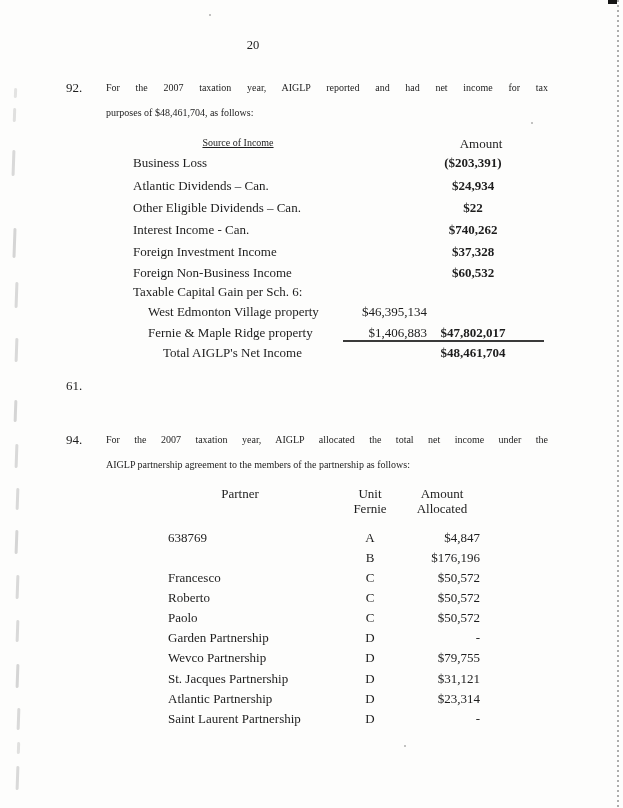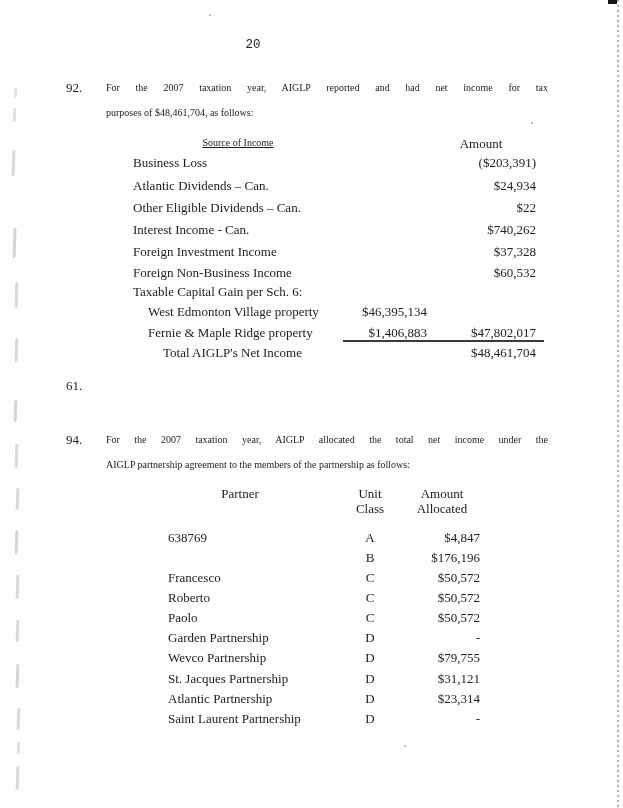--- a/index.html
+++ b/index.html
@@ -3,34 +3,34 @@
 <meta charset="utf-8">
 <style>
   * { margin:0; padding:0; box-sizing:border-box; }
   html,body { background:#ffffff; }
   .page {
     position:relative; width:623px; height:808px;
     background:#fdfdfc; color:#1d1d1d;
     font-family:"Liberation Serif","DejaVu Serif",serif;
     overflow:hidden;
   }
-  .page-number { position:absolute; top:38px; left:0; width:506px; text-align:center; font-size:12.5px;font-family:Liberation Mono, monospace; }
+  .page-number { position:absolute; top:38px; left:0; width:506px; text-align:center; font-size:12.5px; }
 
   .para-num { position:absolute; left:66px; width:30px; font-size:13px; line-height:25px; }
   .para-body { position:absolute; left:106px; width:442px; font-size:10px; line-height:25px; }
   .jline { text-align:justify; text-align-last:justify; height:25px; overflow:hidden; }
   .lline { text-align:left; height:25px; overflow:hidden; }
 
   
   .t1row { position:absolute; left:0; width:623px; height:17px; font-size:13px; line-height:15px; }
   .t1label { position:absolute; left:133px; width:225px; }
   .ind1 .t1label { left:148px; }
   .ind2 .t1label { left:163px; }
   .t1mid { position:absolute; left:295px; width:132px; text-align:right; }
-  .t1amt { position:absolute; left:410px; width:126px; text-align:right; }
+  .t1amt { position:absolute; left:410px; width:126px; text-align:center;font-weight:bold; }
   .t1h-source { position:absolute; top:137px; left:160px; width:156px; text-align:center; font-size:10px;text-decoration:underline; }
   .t1h-amount { position:absolute; top:136px; left:423px; width:116px; text-align:center; font-size:13px; }
   .t1rule { position:absolute; top:340px; left:343px; width:201px; height:1.5px; background:#3a3a3a; }
 
   
   .t2row { position:absolute; left:0; width:623px; height:17px; font-size:13px; line-height:15px; }
   .t2partner { position:absolute; left:140px; width:210px;margin-left:28px; }
   .t2class { position:absolute; left:343px; width:54px; text-align:center; }
   .t2amt { position:absolute; left:378px; width:102px; text-align:right; }
   .t2head { position:absolute; font-size:13px; line-height:15px; text-align:center; }
@@ -109,21 +109,21 @@
 
   <div class="para-num" style="top:427px">94.</div>
   <div class="para-body" style="top:427px">
     <div class="jline">For the 2007 taxation year, AIGLP allocated the total net income under the</div>
     <div class="lline">AIGLP partnership agreement to the members of the partnership as follows:</div>
   </div>
 
   <div class="t2head t2h-partner">Partner</div>
   <div class="t2head t2h-class">
     <div>Unit</div>
-    <div>Class</div>
+    <div>Fernie</div>
   </div>
   <div class="t2head t2h-amount">
     <div>Amount</div>
     <div>Allocated</div>
   </div>
 
   <div class="t2row" style="top:530px">
     <span class="t2partner">638769</span>
     <span class="t2class">A</span>
     <span class="t2amt">$4,847</span>

